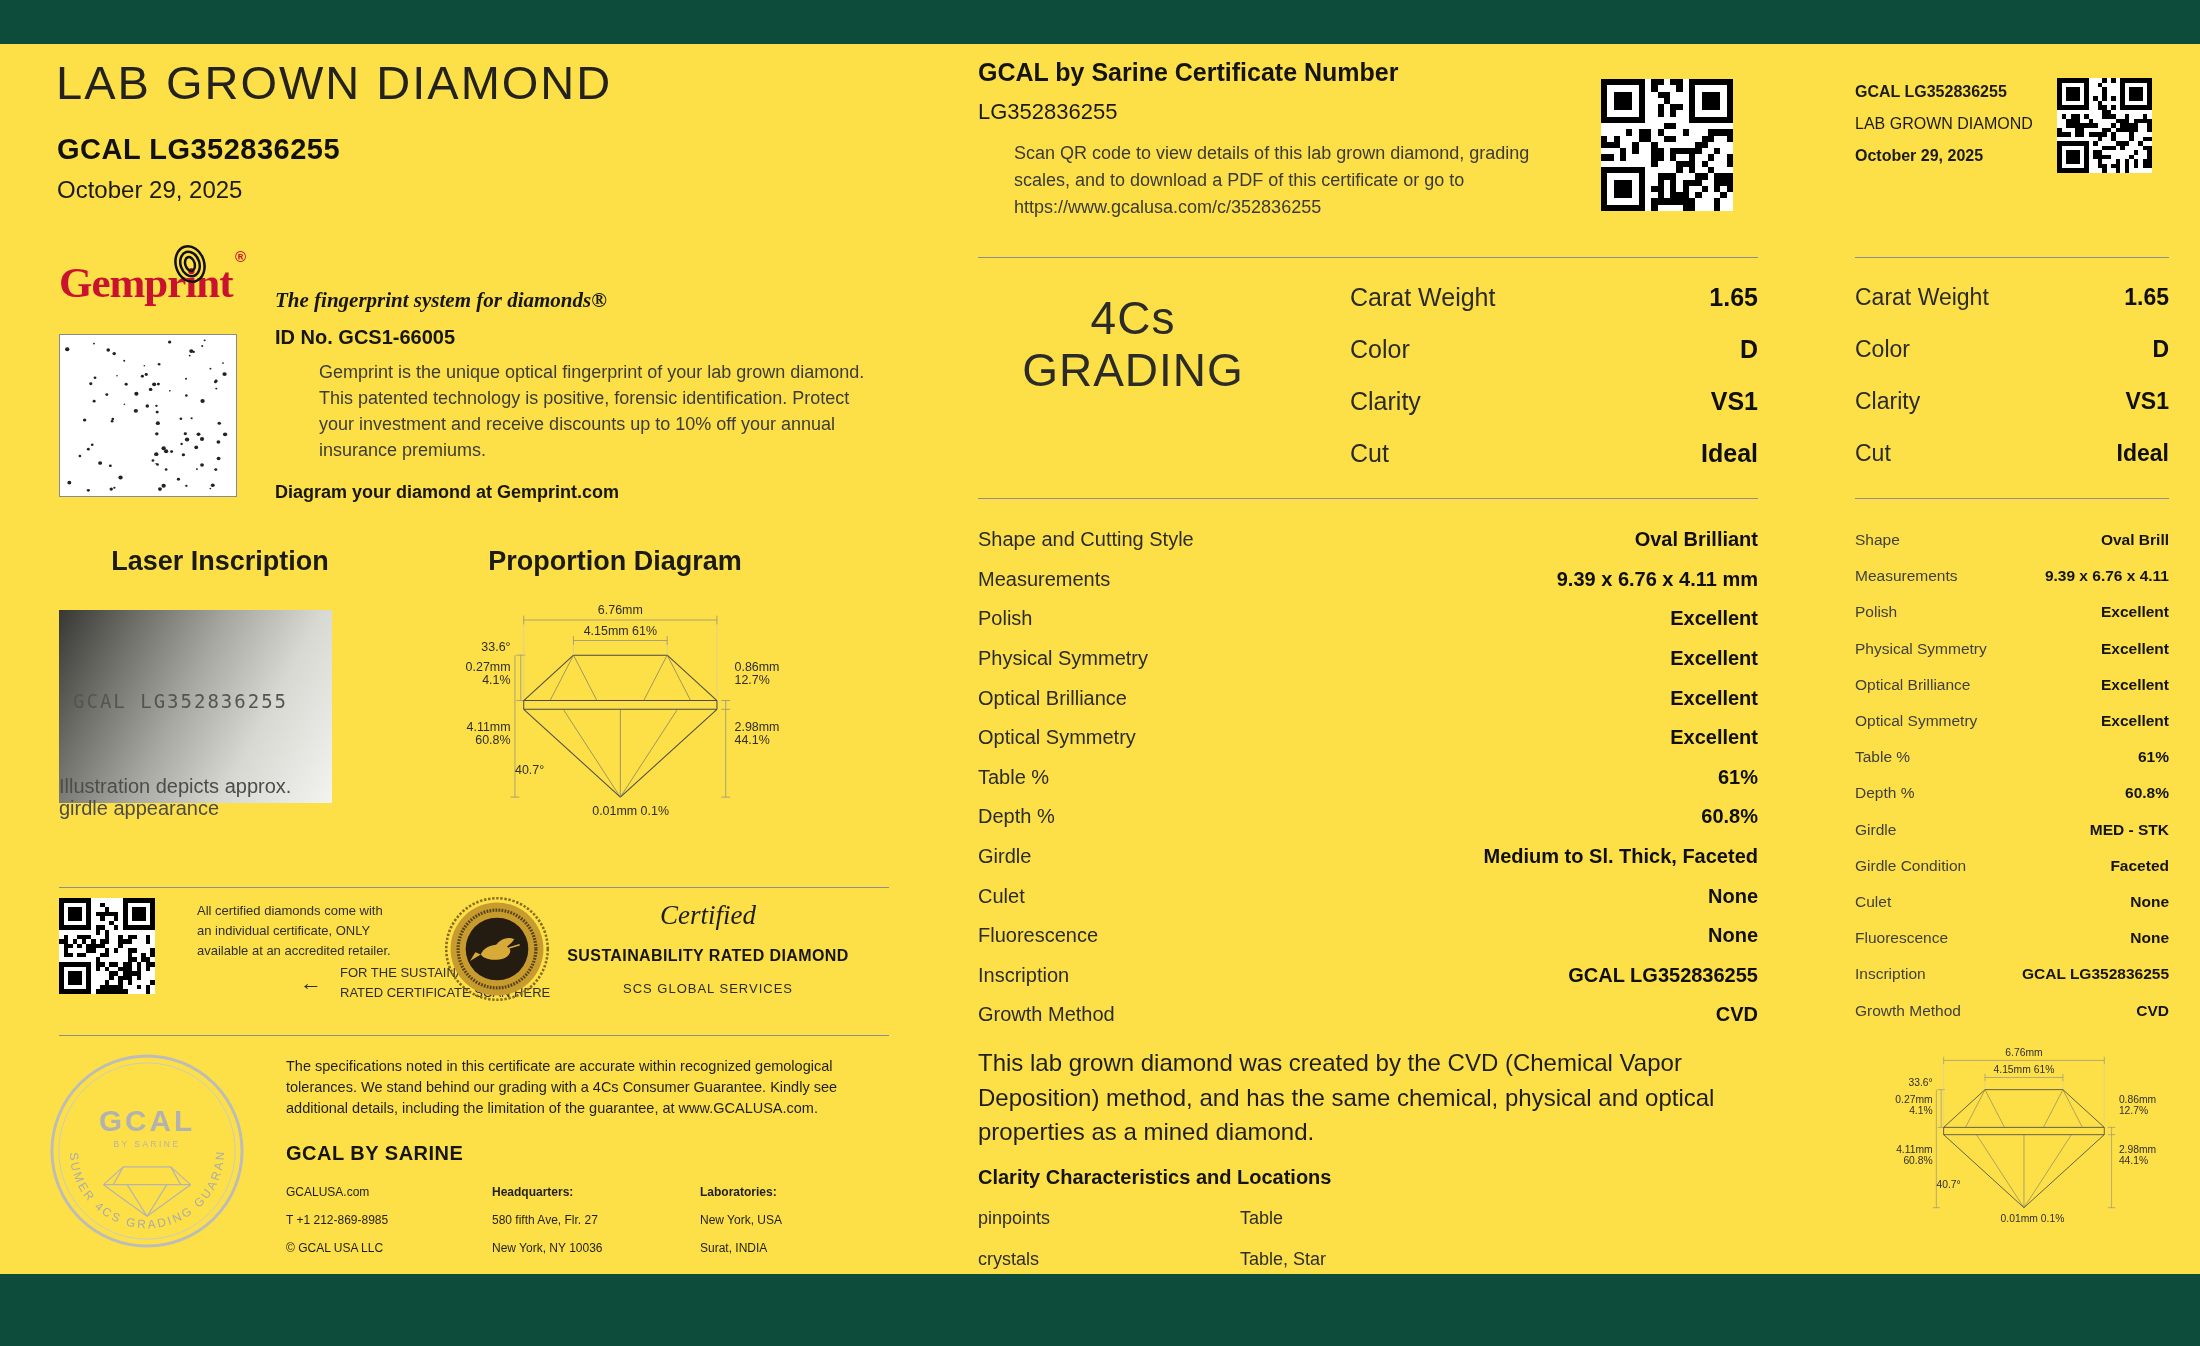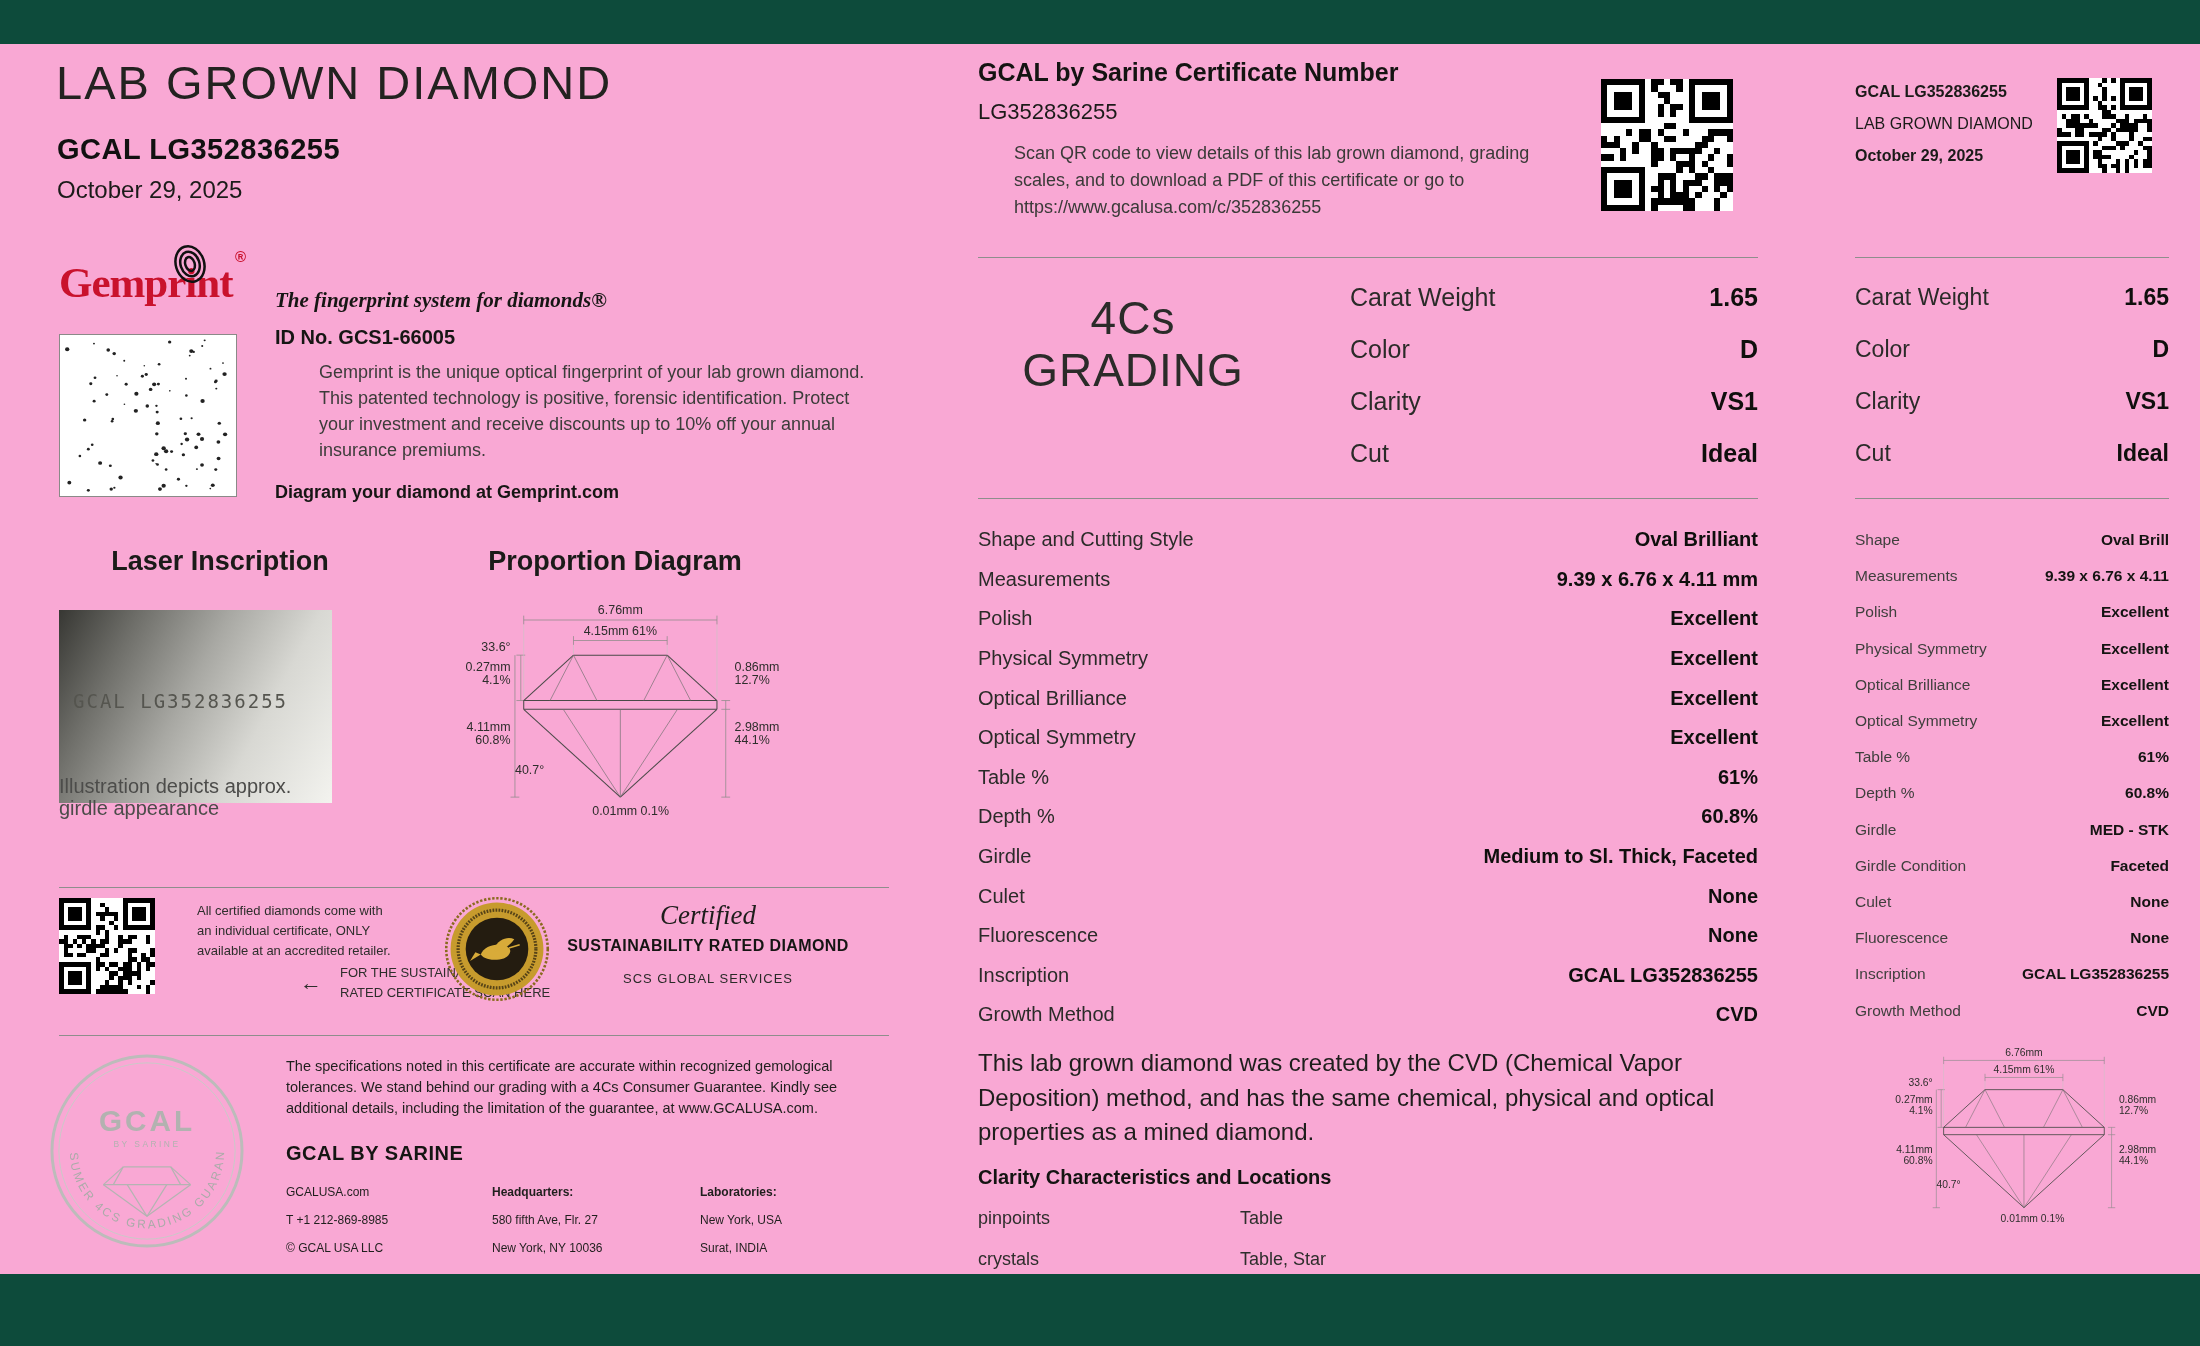--- a/index.html
+++ b/index.html
@@ -1,18 +1,18 @@
 <!DOCTYPE html>
 <html style="--bar_color: #0d4b3b; --accent_red: #c9122d; --gold: #c79b2d; --ink: #1d1d1b; --muted: #3c3c3a;"><head>
 <meta charset="utf-8">
 <style>
   *{margin:0;padding:0;box-sizing:border-box;}
   html,body{background:#ffffff;}
   body{font-family:"Liberation Sans",sans-serif;color:#1d1d1b;}
-  .page{position:relative;width:2200px;height:1346px;background:#f9a8d4;overflow:hidden;}
+  .page{position:relative;width:2200px;height:1346px;background:#fde047;overflow:hidden;}
 
   .bar{position:absolute;left:0;width:100%;background:var(--bar_color,#0d4b3b);}
   .bar.top{top:0;height:44px;}
   .bar.bottom{bottom:0;height:72px;}
 
   .hr{position:absolute;height:1px;background:#8e8e8c;}
 
   
   .lt-title{position:absolute;left:56px;top:55px;font-size:47px;letter-spacing:2px;color:#232220;font-weight:400;}
   .lt-cert{position:absolute;left:57px;top:133px;font-size:29px;font-weight:bold;letter-spacing:.5px;color:#111;}
@@ -46,21 +46,21 @@
 
   .qr{position:absolute;background:#fff;}
   .sus-qr{left:59px;top:898px;width:96px;height:96px;}
   .sus-note{position:absolute;left:197px;top:901px;font-size:13px;line-height:20px;color:#2e2e2c;}
   .sus-scan{position:absolute;left:300px;top:963px;display:flex;align-items:center;}
   .sus-arrow{font-size:22px;color:#2e2e2c;margin-right:18px;}
   .sus-scan-lines{font-size:13px;line-height:20px;color:#2e2e2c;}
   .badge{position:absolute;left:443px;top:895px;width:108px;height:108px;}
   .scs{position:absolute;left:558px;top:900px;width:300px;text-align:center;}
   .scs-script{font-family:"Liberation Serif",serif;font-style:italic;font-size:27px;color:#1e1e1c;}
-  .scs-label{margin-top:6px;font-size:16px;font-weight:bold;letter-spacing:.4px;color:#151513;}
+  .scs-label{margin-top:16px;font-size:16px;font-weight:bold;letter-spacing:.4px;color:#151513;}
   .scs-prov{margin-top:16px;font-size:13px;letter-spacing:1px;color:#2a2a28;}
 
   .seal{position:absolute;left:48px;top:1052px;width:198px;height:198px;}
   .disc{position:absolute;left:286px;top:1056px;width:612px;font-size:14.5px;line-height:1.45;color:#1f1f1d;}
   .brandline{position:absolute;left:286px;top:1142px;font-size:20px;font-weight:bold;letter-spacing:.5px;color:#151513;}
   .contact{position:absolute;top:1178px;font-size:12px;line-height:28px;color:#1f1f1d;}
   .contact.c1{left:286px;}
   .contact.c2{left:492px;}
   .contact.c3{left:700px;}
   .contact .b{font-weight:bold;}

